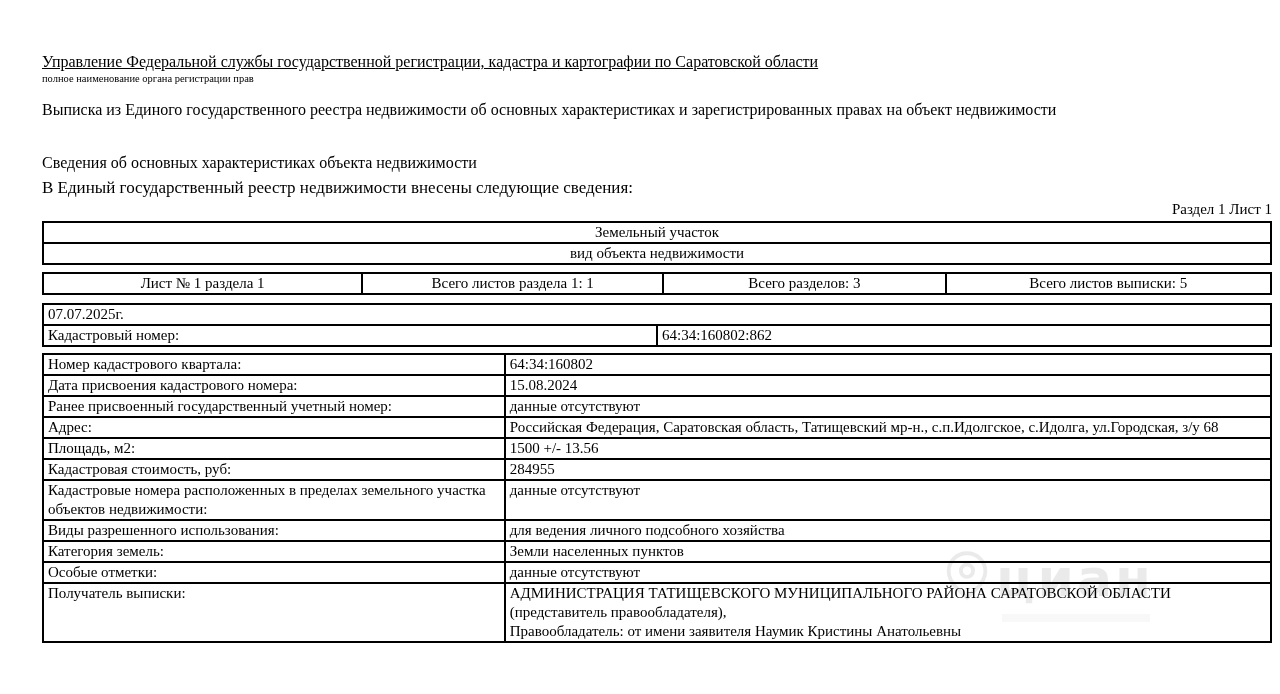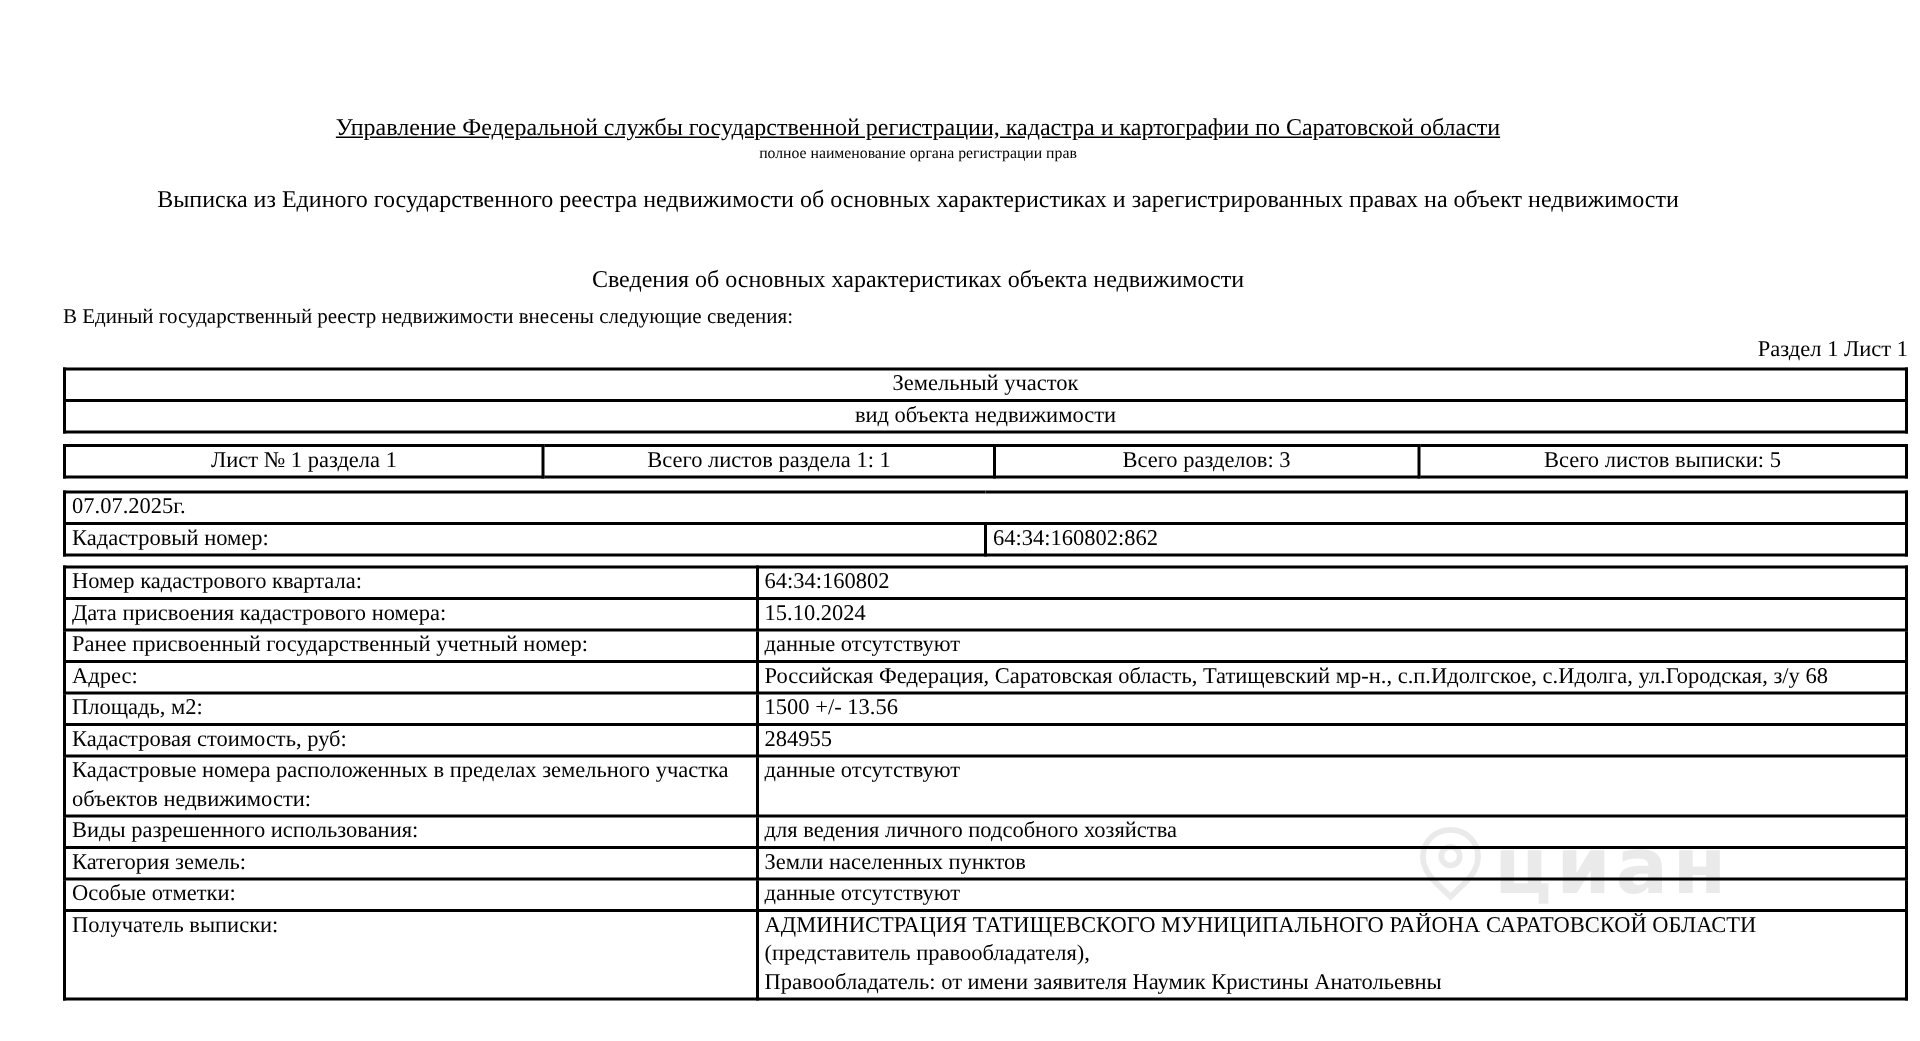--- a/index.html
+++ b/index.html
@@ -10,32 +10,31 @@
     font-family: "Liberation Serif", serif;
     position: relative;
     overflow: hidden;
   }
   .page { position: absolute; inset: 0; }
 
   
   .header-center {
     margin-left: 42px;
     width: 1140px;
-    text-align: center;
-    padding-top: 76px;
+    padding-top: 52px;
     font-size: 16px;
     line-height: 19px;
   }
   .authority { text-decoration: underline; }
   .authority-caption { font-size: 10.5px; line-height: 13px; margin-top: 1px; }
   .doc-title { margin-top: 15px; }
   .section-title { margin-top: 34px; }
 
   .content { margin-left: 42px; width: 1230px; }
-  .intro { font-size: 14px; line-height: 19px; margin-top: 6px; }
+  .intro { font-size: 17px; line-height: 19px; margin-top: 6px; }
   .sheet-label { text-align: right; font-size: 15px; line-height: 18px; margin-top: 3px; margin-bottom: 3px; }
 
   table.tbl { border-collapse: collapse; width: 100%; table-layout: fixed; }
   .tbl td {
     border: 2px solid #000;
     font-size: 15px;
     line-height: 19px;
     padding: 0 4px;
     vertical-align: top;
   }
@@ -131,21 +130,21 @@
     </table>
 
     <table class="tbl tbl-details">
       <tbody>
         <tr>
           <td class="lbl">Номер кадастрового квартала:</td>
           <td>64:34:160802</td>
         </tr>
         <tr>
           <td class="lbl">Дата присвоения кадастрового номера:</td>
-          <td>15.10.2024</td>
+          <td>15.08.2024</td>
         </tr>
         <tr>
           <td class="lbl">Ранее присвоенный государственный учетный номер:</td>
           <td>данные отсутствуют</td>
         </tr>
         <tr>
           <td class="lbl">Адрес:</td>
           <td>Российская Федерация, Саратовская область, Татищевский мр-н., с.п.Идолгское, с.Идолга, ул.Городская, з/у 68</td>
         </tr>
         <tr>

